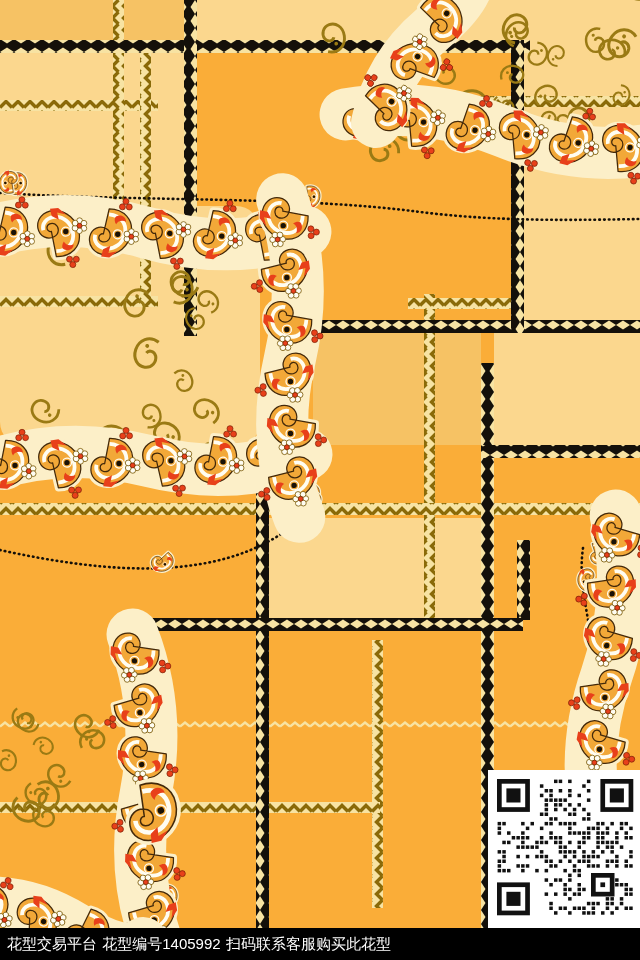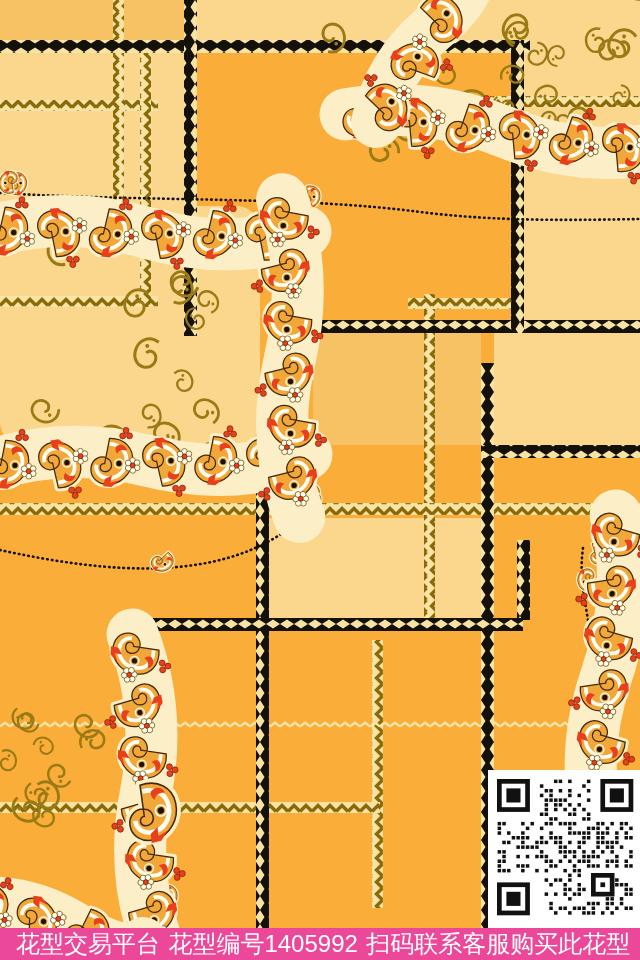--- a/index.html
+++ b/index.html
@@ -1,21 +1,21 @@
 <!DOCTYPE html>
 <html><head>
 <meta charset="utf-8">
 <style>
   html,body{margin:0;padding:0;background:#333;}
   .stage{position:relative;width:640px;height:960px;overflow:hidden;background:#FAAD38;
          font-family:"Liberation Sans", sans-serif;}
   .stage svg{position:absolute;left:0;top:0;display:block;}
-  .watermark{position:absolute;left:0;bottom:0;width:640px;height:32px;background:#ec4899;
-             color:#fff;font-size:24px;line-height:32px;white-space:nowrap;
-             padding-left:16px;box-sizing:border-box;letter-spacing:0;}
+  .watermark{position:absolute;left:0;bottom:0;width:640px;height:32px;background:#000000;
+             color:#fff;font-size:15px;line-height:32px;white-space:nowrap;
+             padding-left:7px;box-sizing:border-box;letter-spacing:0;}
   .watermark span{margin-right:0.35em;}
 </style>
 </head>
 <body>
 
 <div class="stage">
 <svg width="640" height="928" viewBox="0 0 640 928" xmlns="http://www.w3.org/2000/svg">
   <defs>
 
     <pattern id="bzH" patternUnits="userSpaceOnUse" width="14" height="13">

